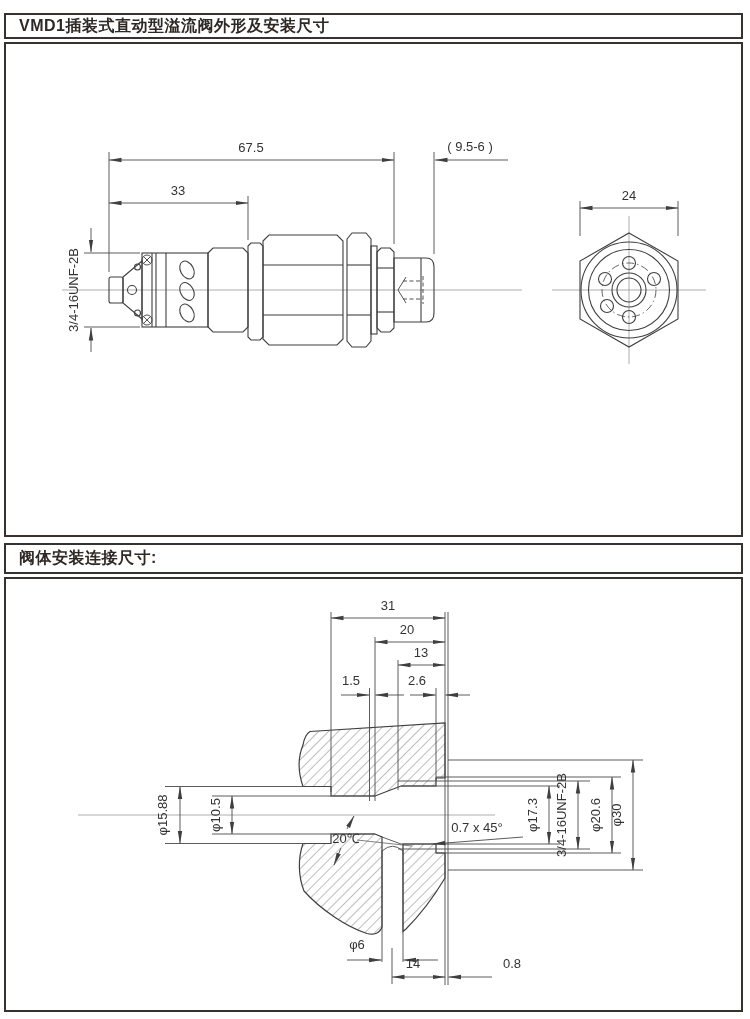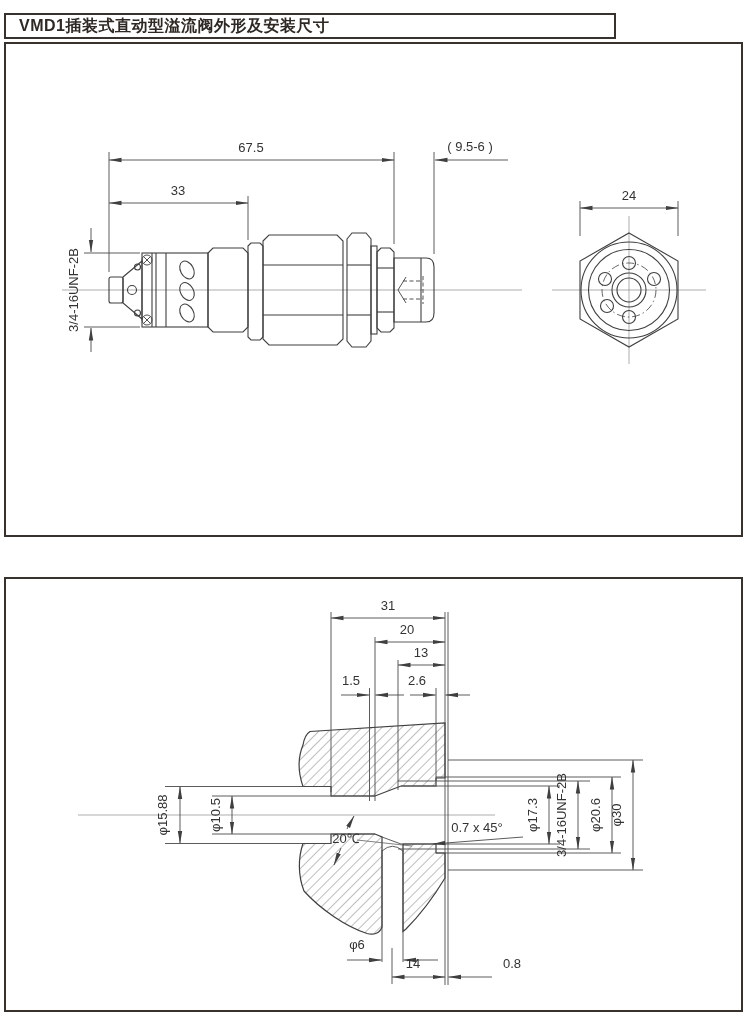--- a/index.html
+++ b/index.html
@@ -1,18 +1,18 @@
 <!DOCTYPE html>
 <html><head>
 <meta charset="utf-8">
 <style>
   html,body{margin:0;padding:0;background:#fff;}
   .page{position:relative;width:750px;height:1019px;background:#ffffff;overflow:hidden;
         font-family:"Liberation Sans",sans-serif;}
-  .titlebox{position:absolute;left:4px;width:612px;border:2px solid #38322e;background:#fff;
+  .titlebox{position:absolute;left:4px;width:739px;border:2px solid #38322e;background:#fff;
             display:flex;align-items:center;padding-left:13px;box-sizing:border-box;
             font-weight:bold;font-size:16px;color:#2e2925;letter-spacing:.5px;}
   .t1{top:13px;height:26px;}
   .t2{top:543px;height:31px;}
   .panel{position:absolute;left:4px;width:739px;border:2px solid #38322e;box-sizing:border-box;background:#fff;}
   .p1{top:42px;height:495px;}
   .p2{top:577px;height:435px;}
   svg{position:absolute;}
   .dimtxt{font-family:"Liberation Sans",sans-serif;font-size:13px;fill:#333;}
 </style>
@@ -117,20 +117,23 @@
     </g>
     <g>
       <text class="dimtxt" x="251" y="152" text-anchor="middle">67.5</text>
       <text class="dimtxt" x="178" y="195" text-anchor="middle">33</text>
       <text class="dimtxt" x="470" y="151" text-anchor="middle">( 9.5-6 )</text>
       <text class="dimtxt" x="78" y="290" text-anchor="middle" transform="rotate(-90 78 290)">3/4-16UNF-2B</text>
       <text class="dimtxt" x="629" y="200" text-anchor="middle">24</text>
     </g>
   </svg>
 
+  <div class="titlebox t2">
+    <span>阀体安装连接尺寸:</span>
+  </div>
 
   <div class="panel p2"></div>
 
   <svg style="left:4px;top:577px" width="741" height="435" viewBox="4 577 741 435">
     <defs>
       <marker id="ae2" markerWidth="13" markerHeight="8" refX="12.5" refY="4" orient="auto" markerUnits="userSpaceOnUse">
         <path d="M13,4 L0,1.8 L0,6.2 Z" fill="#3f3f3f"></path>
       </marker>
       <marker id="as2" markerWidth="13" markerHeight="8" refX="0.5" refY="4" orient="auto" markerUnits="userSpaceOnUse">
         <path d="M0,4 L13,1.8 L13,6.2 Z" fill="#3f3f3f"></path>

